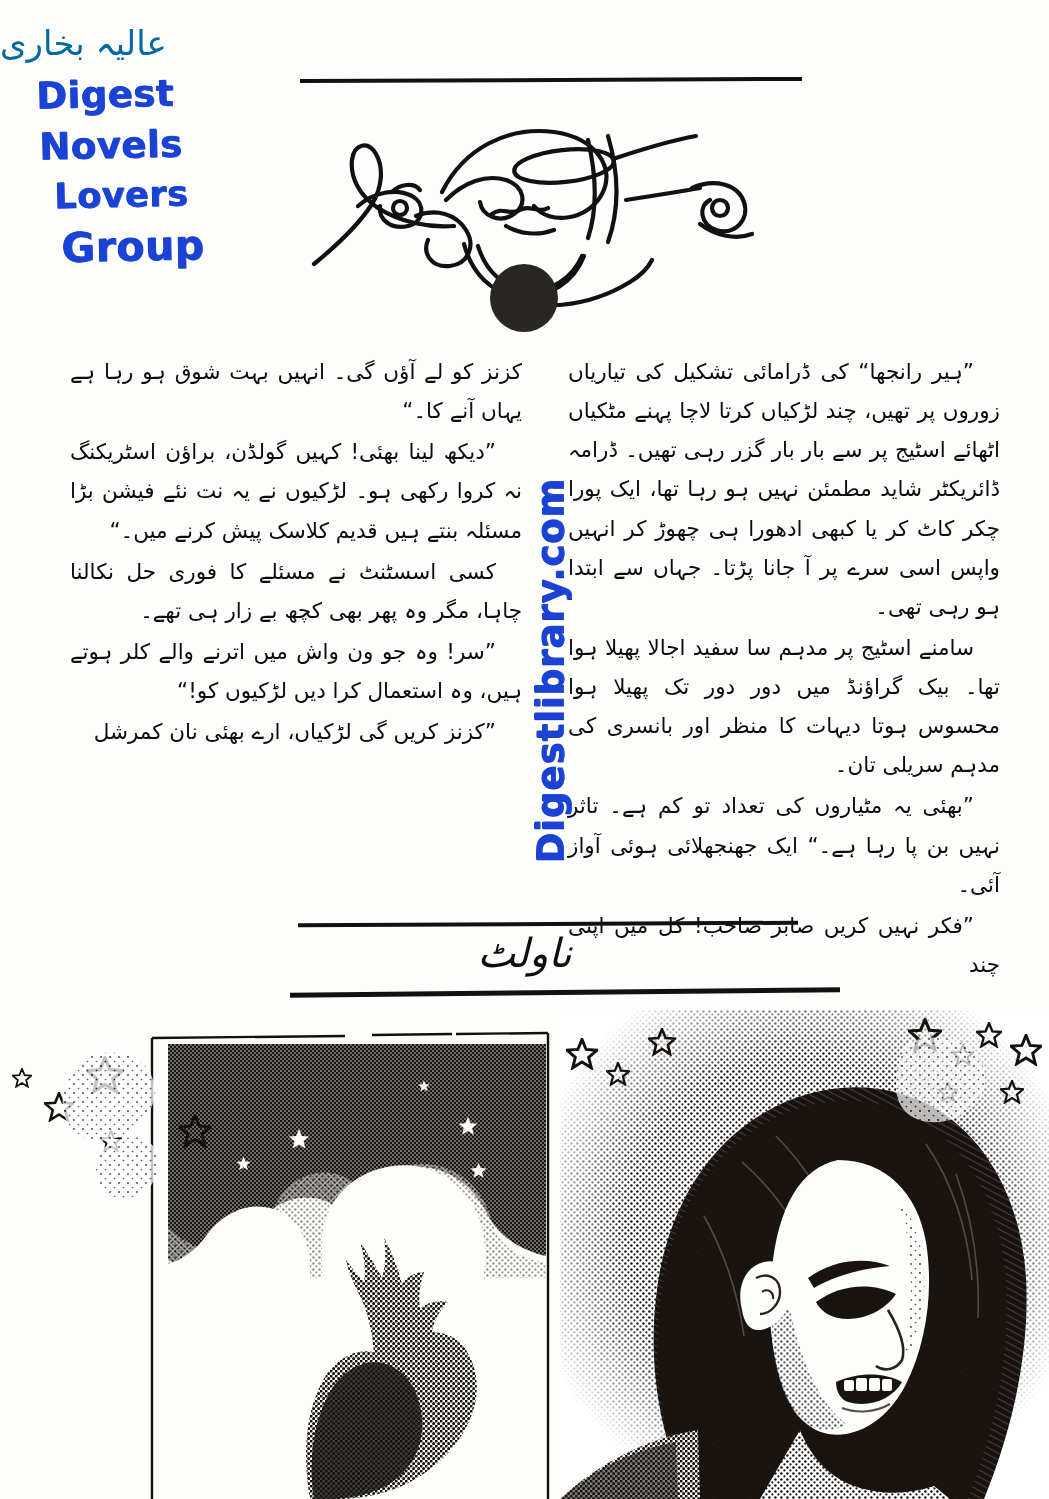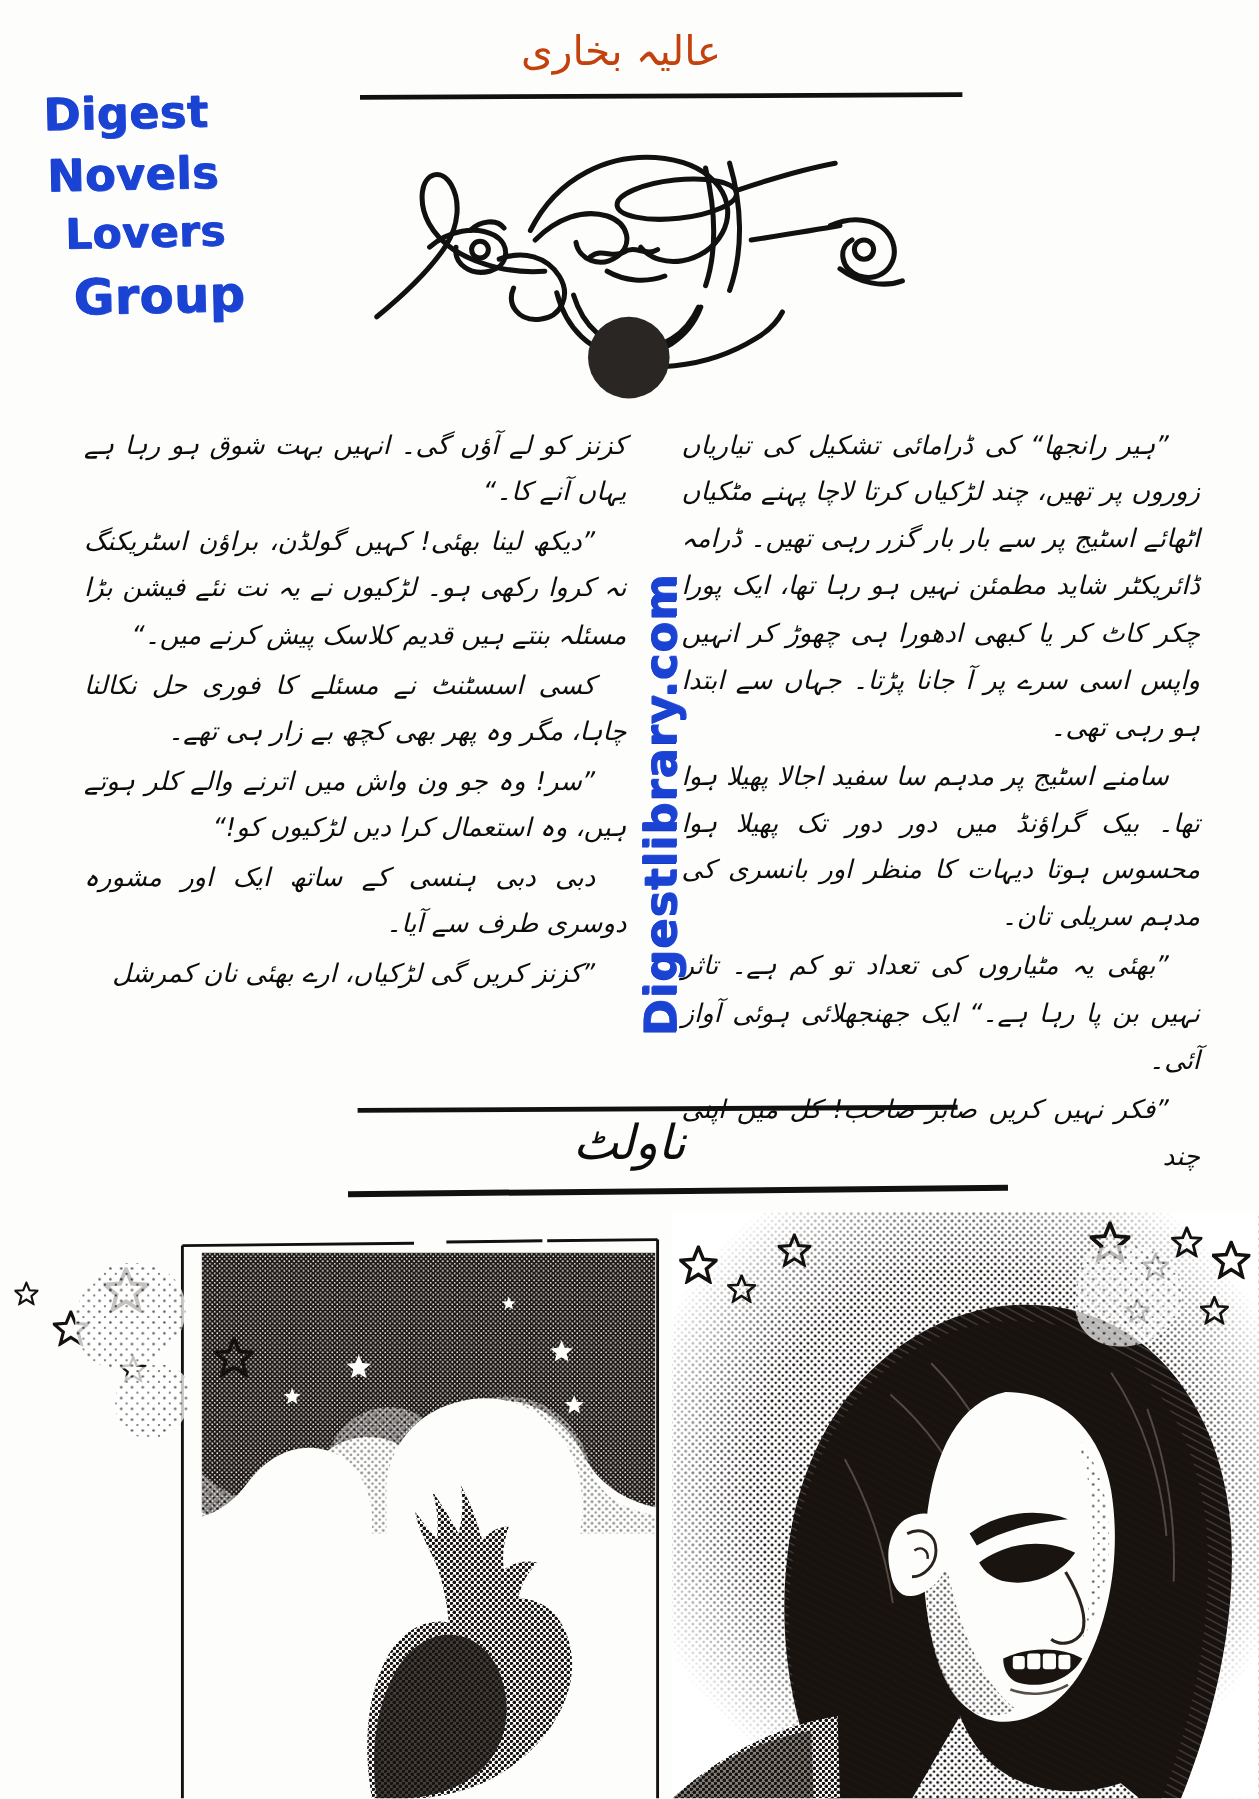--- a/index.html
+++ b/index.html
@@ -39,29 +39,28 @@
   .group-mark .ln2 { margin-left: 2px; }
   .group-mark .ln3 { margin-left: 16px; font-size: 35px; }
   .group-mark .ln4 { margin-left: 22px; font-size: 41px; }
 
   
   .author {
     position: absolute;
     left: 0;
     top: 26px;
     width: 1049px;
-    text-align: center;
+    text-align: left;
     font-size: 34px;
     line-height: 1;
-    color: #c2410c;
+    color: #0369a1;
     font-family: "DejaVu Sans", sans-serif;
     direction: rtl;
     padding-right: 60px;
     box-sizing: border-box;
-    padding-left: 46px;
   }
   .rule-top {
     position: absolute;
     left: 300px;
     top: 78px;
     width: 502px;
     height: 4px;
     background: #111;
     transform: rotate(-0.25deg);
   }
@@ -87,21 +86,20 @@
   .col {
     position: absolute;
     top: 0;
     direction: rtl;
     text-align: justify;
     color: #0c0c0c;
     font-family: "DejaVu Sans", sans-serif;
     font-size: 21.5px;
     line-height: 1.82;
     letter-spacing: 0.1px;
-    font-style: italic;
   }
   .col-right { right: 0; width: 432px; }
   .col-left  { left: 0;  width: 452px; }
   .col p { margin: 0 0 2px 0; }
   .col p.ind { text-indent: 26px; }
 
   
   .site-mark {
     position: absolute;
     left: 516px;
@@ -239,21 +237,20 @@
       <p class="ind">سامنے اسٹیج پر مدہم سا سفید اجالا پھیلا ہوا تھا۔ بیک گراؤنڈ میں دور دور تک پھیلا ہوا محسوس ہوتا دیہات کا منظر اور بانسری کی مدہم سریلی تان۔</p>
       <p class="ind">”بھئی یہ مٹیاروں کی تعداد تو کم ہے۔ تاثر نہیں بن پا رہا ہے۔“ ایک جھنجھلائی ہوئی آواز آئی۔</p>
       <p class="ind">”فکر نہیں کریں صابر صاحب! کل میں اپنی چند</p>
     </div>
 
     <div class="col col-left">
       <p>کزنز کو لے آؤں گی۔ انہیں بہت شوق ہو رہا ہے یہاں آنے کا۔“</p>
       <p class="ind">”دیکھ لینا بھئی! کہیں گولڈن، براؤن اسٹریکنگ نہ کروا رکھی ہو۔ لڑکیوں نے یہ نت نئے فیشن بڑا مسئلہ بنتے ہیں قدیم کلاسک پیش کرنے میں۔“</p>
       <p class="ind">کسی اسسٹنٹ نے مسئلے کا فوری حل نکالنا چاہا، مگر وہ پھر بھی کچھ بے زار ہی تھے۔</p>
       <p class="ind">”سر! وہ جو ون واش میں اترنے والے کلر ہوتے ہیں، وہ استعمال کرا دیں لڑکیوں کو!“</p>
-      <p class="ind">دبی دبی ہنسی کے ساتھ ایک اور مشورہ دوسری طرف سے آیا۔</p>
       <p class="ind">”کزنز کریں گی لڑکیاں، ارے بھئی نان کمرشل</p>
     </div>
   </div>
 
   <div class="site-mark">
     <span>Digestlibrary.com</span>
   </div>
 
   <div class="rule-mid-a"></div>
   <div class="novelette">ناولٹ</div>

